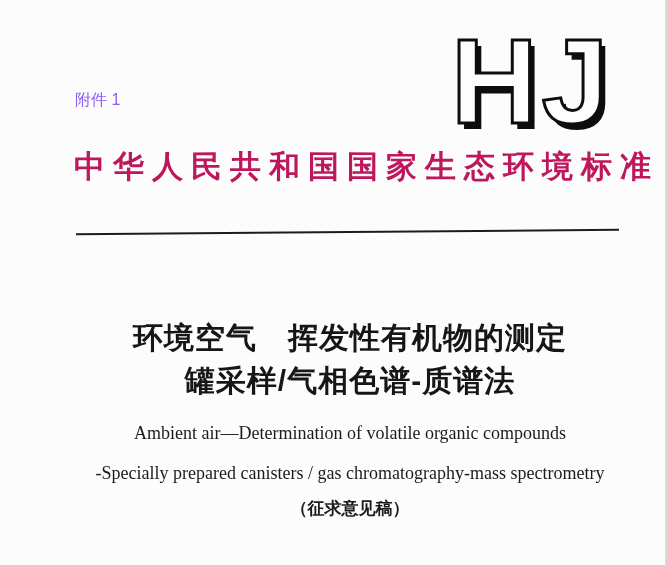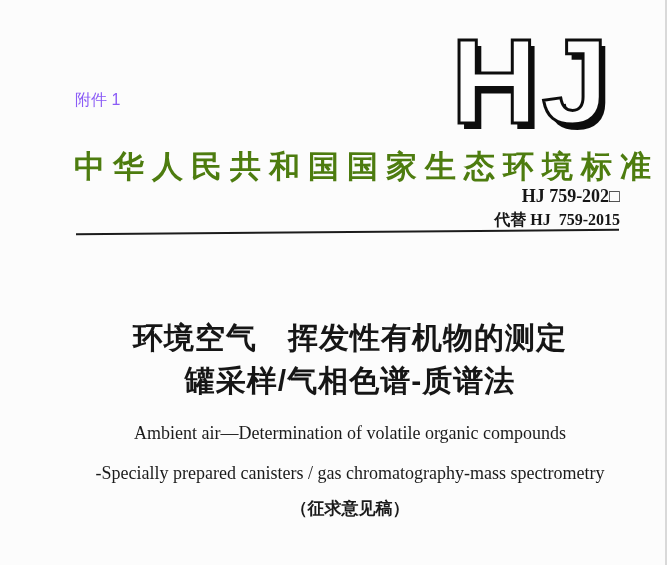--- a/index.html
+++ b/index.html
@@ -44,21 +44,21 @@
   .standard-title {
     position: absolute;
     left: 74px;
     top: 146px;
     width: 570px;
     font-family: "Liberation Serif", serif;
     font-weight: bold;
     font-size: 31px;
     letter-spacing: 8px;
     white-space: pre;
-    color: #4d7c0f;
+    color: #be185d;
   }
   .standard-code-block {
     position: absolute;
     right: 47px;
     top: 186px;
     text-align: right;
     font-family: "Liberation Serif", serif;
     color: #161616;
   }
   .standard-code {
@@ -133,24 +133,20 @@
     <g font-family="'Liberation Sans', sans-serif" font-weight="bold" font-size="120" letter-spacing="4">
       <text x="4" y="111" fill="#0d0d0d">HJ</text>
       <text x="-1" y="105" fill="#fdfdfd" stroke="#0d0d0d" stroke-width="3">HJ</text>
     </g>
   </svg>
 
   <div class="attachment-label">附件 1</div>
 
   <div class="standard-title">中华人民共和国国家生态环境标准</div>
 
-  <div class="standard-code-block">
-    <div class="standard-code">HJ 759-202□</div>
-    <div class="standard-replaces">代替 HJ  759-2015</div>
-  </div>
 
   <div class="header-rule"></div>
 
   <div class="center-line cn-title-line1">环境空气　挥发性有机物的测定</div>
   <div class="center-line cn-title-line2">罐采样/气相色谱-质谱法</div>
 
   <div class="center-line en-title-line1">Ambient air—Determination of volatile organic compounds</div>
   <div class="center-line en-title-line2">-Specially prepared canisters / gas chromatography-mass spectrometry</div>
 
   <div class="center-line draft-note">（征求意见稿）</div>

